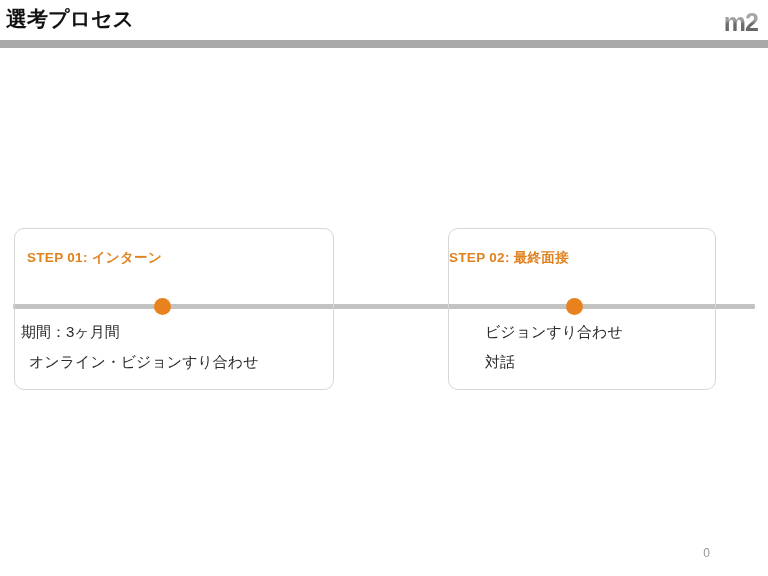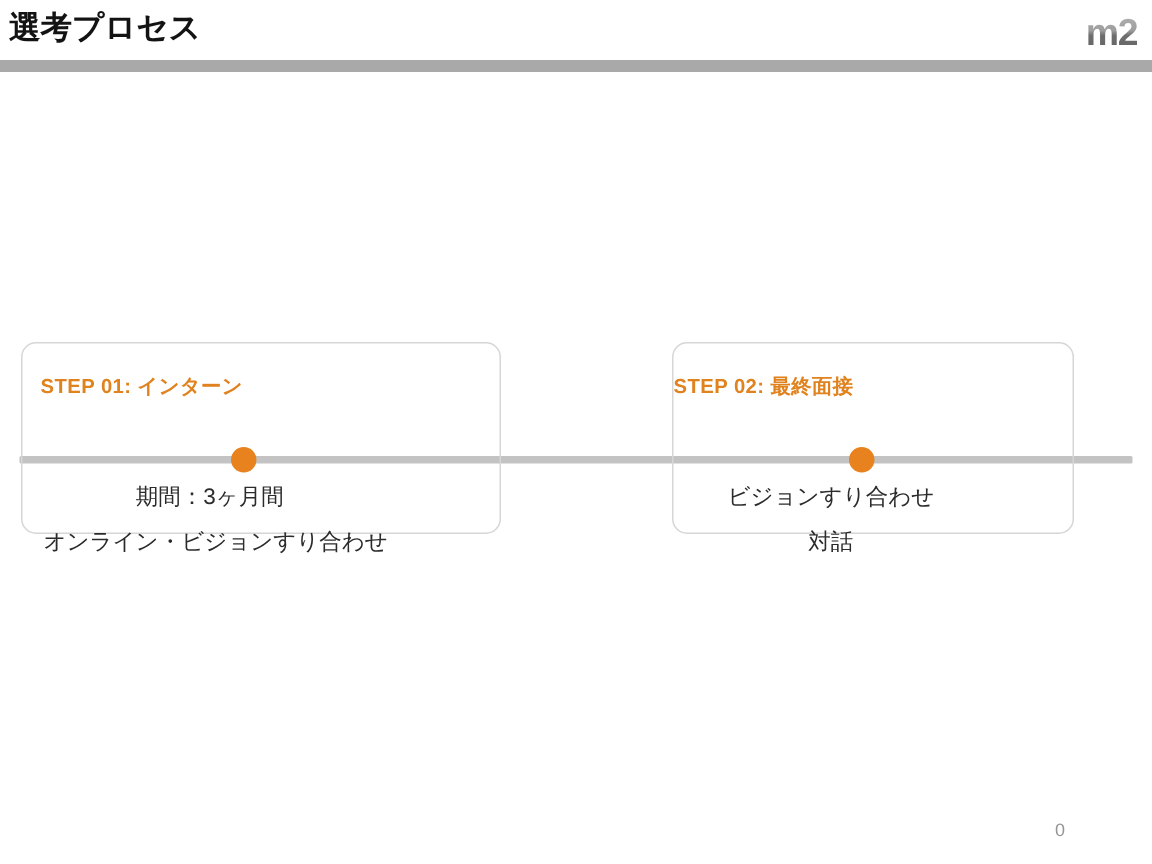--- a/index.html
+++ b/index.html
@@ -80,21 +80,21 @@
     border-radius: 50%;
     background: #e8821e;
   }
   .dot-1 { left: 154px; }
   .dot-2 { left: 566px; }
 
   
   .step-card {
     position: absolute;
     top: 228px;
-    height: 128px;
+    height: 162px;
     background: transparent;
     border: 1px solid #d6d6d6;
     border-radius: 10px;
     box-sizing: border-box;
   }
   .card-1 { left: 14px;  width: 320px; }
   .card-2 { left: 448px; width: 268px; }
 
   .step-heading {
     position: absolute;
@@ -111,21 +111,21 @@
   .step-body {
     position: absolute;
     top: 88px;
     font-size: 15px;
     color: #2b2b2b;
     line-height: 30px;
   }
   .card-1 .step-body { left: 6px; }
   .card-2 .step-body { left: 36px; }
 
-  .step-line { white-space: nowrap; display: block; text-align: center; }
+  .step-line { white-space: nowrap; display: block; }
   .step-line.indented { padding-left: 8px; }
 
   
   .page-number {
     position: absolute;
     right: 58px;
     bottom: 16px;
     font-size: 12px;
     color: #969696;
   }

